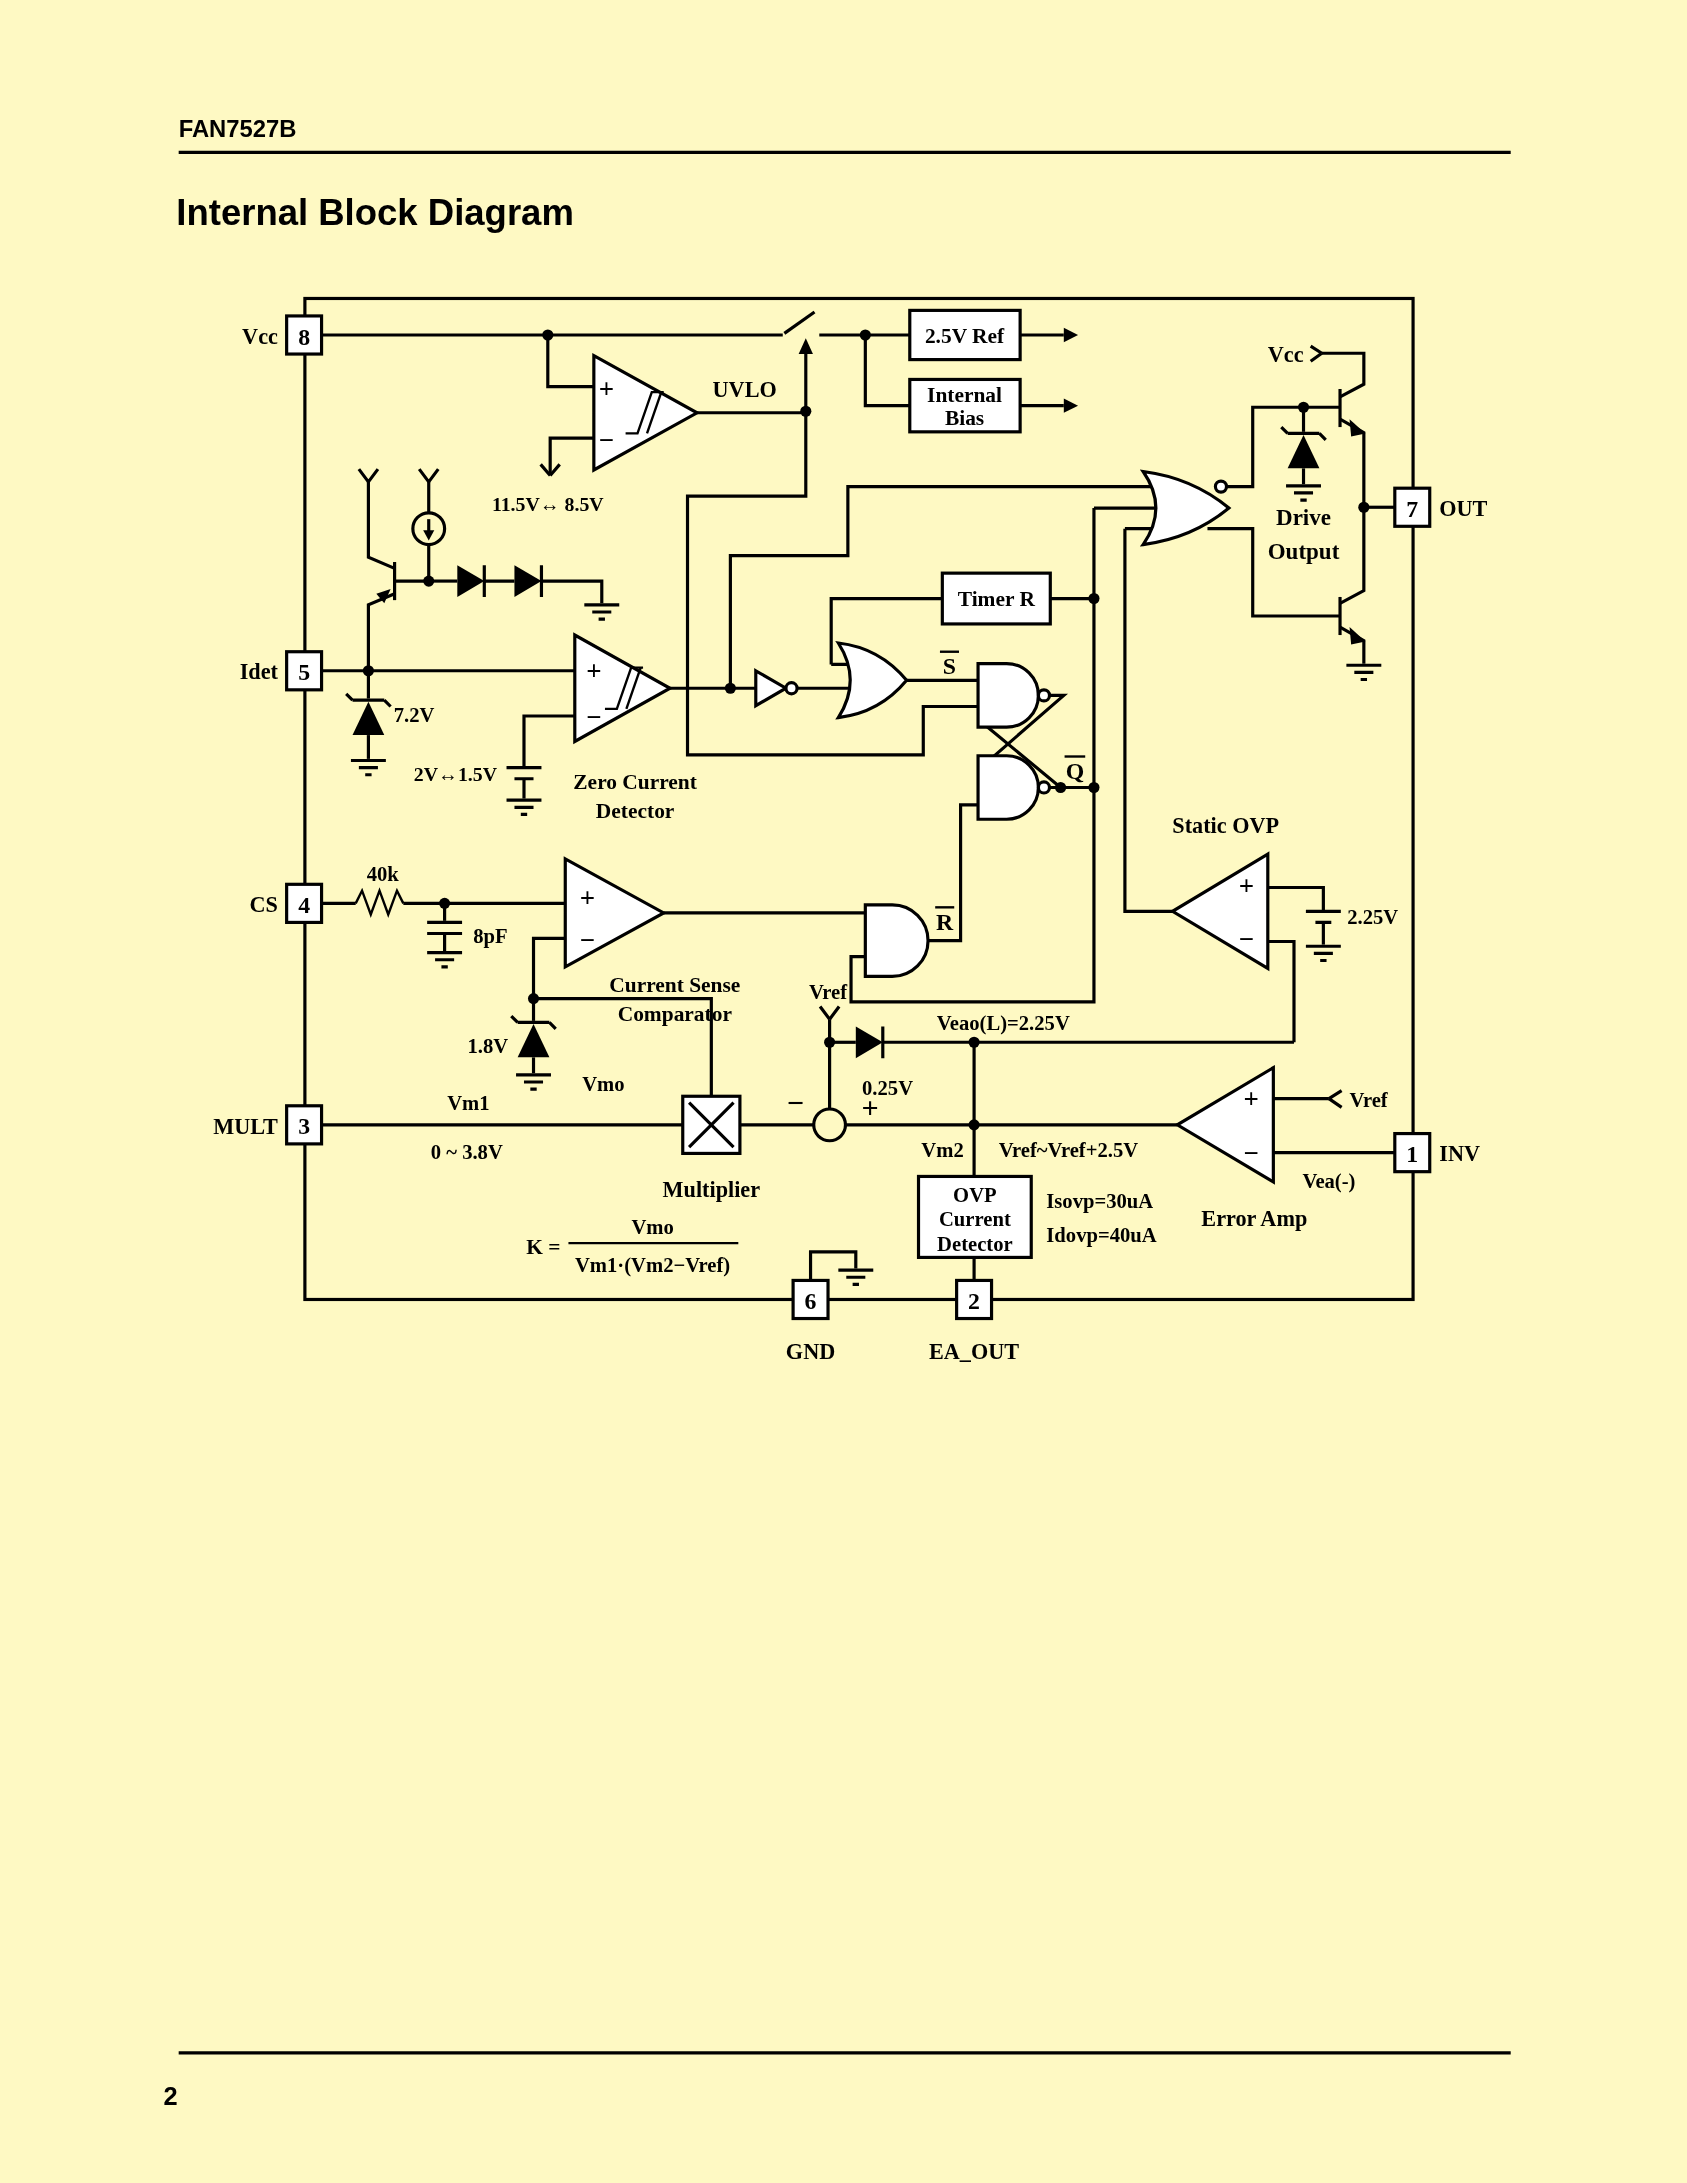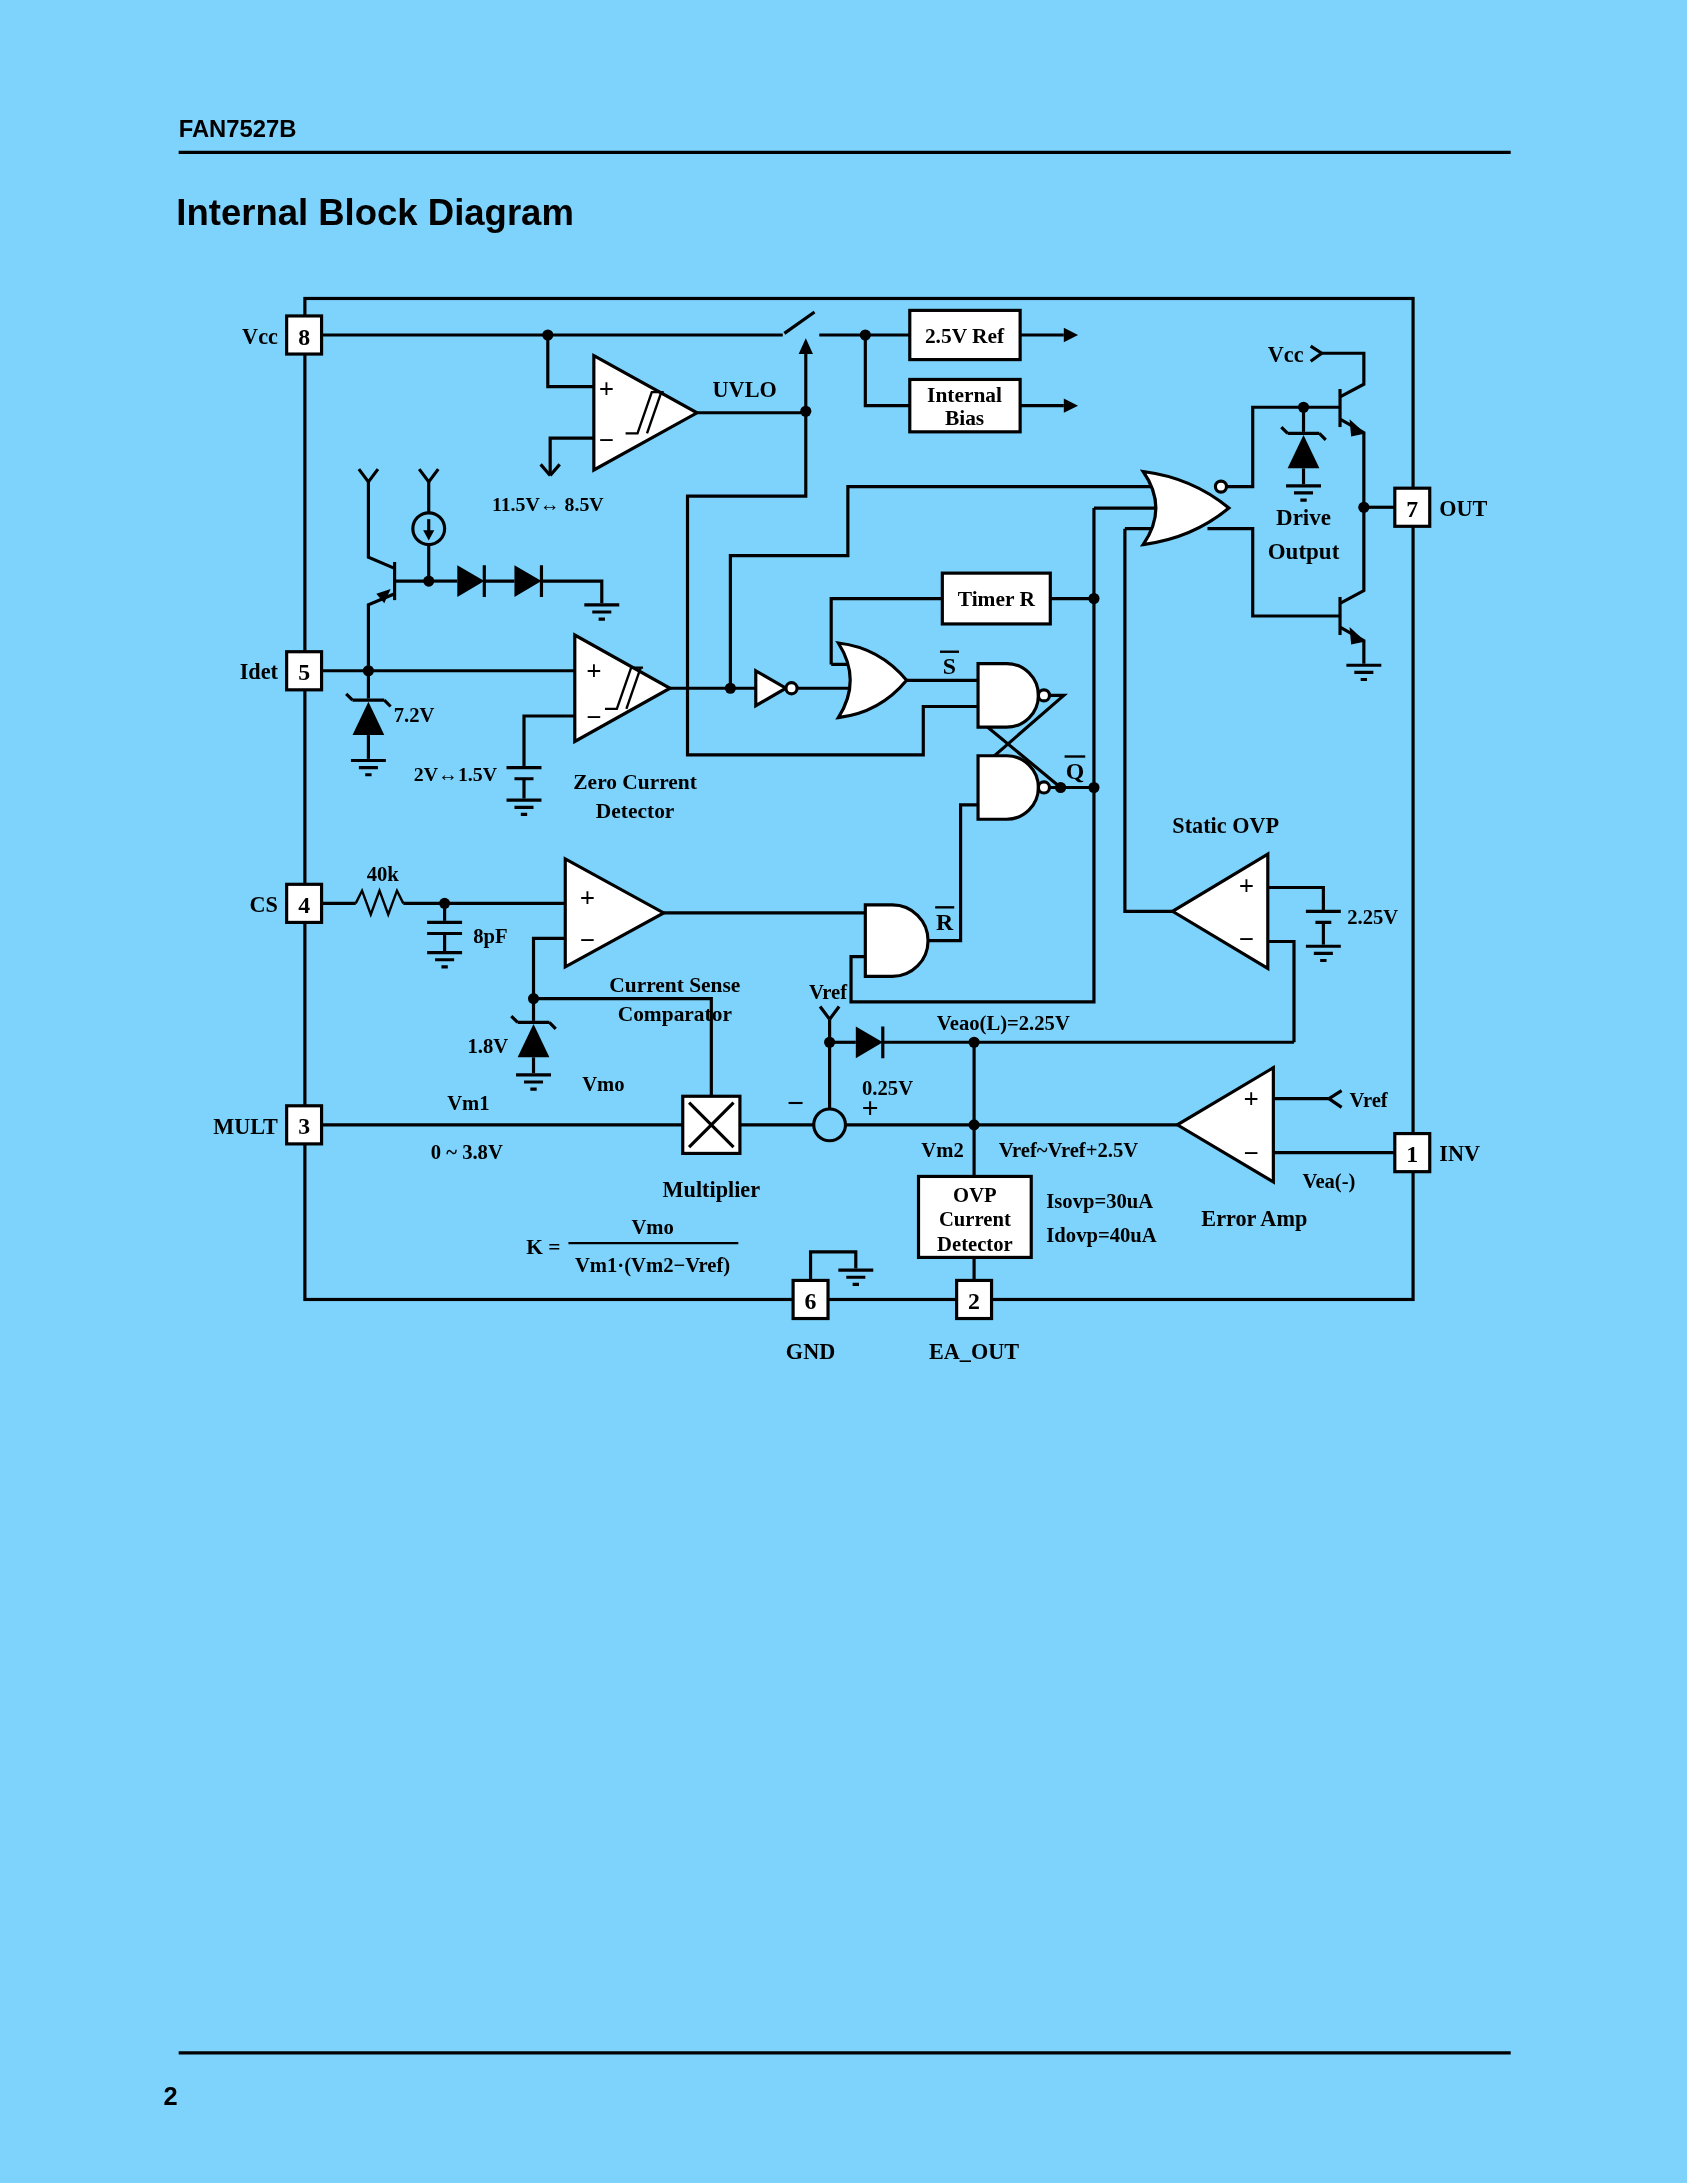--- a/index.html
+++ b/index.html
@@ -1,16 +1,16 @@
 <!DOCTYPE html>
 <html style="font-size:12.7px"><head>
 <meta charset="utf-8">
 <style>
   html,body{margin:0;padding:0;background:#888;}
-  .page{position:relative;width:1687px;height:2183px;background:#7dd3fc;margin:0 auto;
+  .page{position:relative;width:1687px;height:2183px;background:#fef9c3;margin:0 auto;
         font-family:"Liberation Serif", serif;}
   svg{display:block;position:absolute;left:0;top:0;}
   text{fill:#000;}
   .sans{font-family:"Liberation Sans", sans-serif;font-weight:bold;}
   .lbl{font-family:"Liberation Serif", serif;font-weight:bold;}
   .wire{stroke:#000;stroke-width:4;fill:none;}
   .thin{stroke:#000;stroke-width:3;fill:none;}
   .box{stroke:#000;stroke-width:4;fill:#fff;}
   .gate{stroke:#000;stroke-width:4;fill:#fff;}
   .fillb{fill:#000;stroke:none;}

